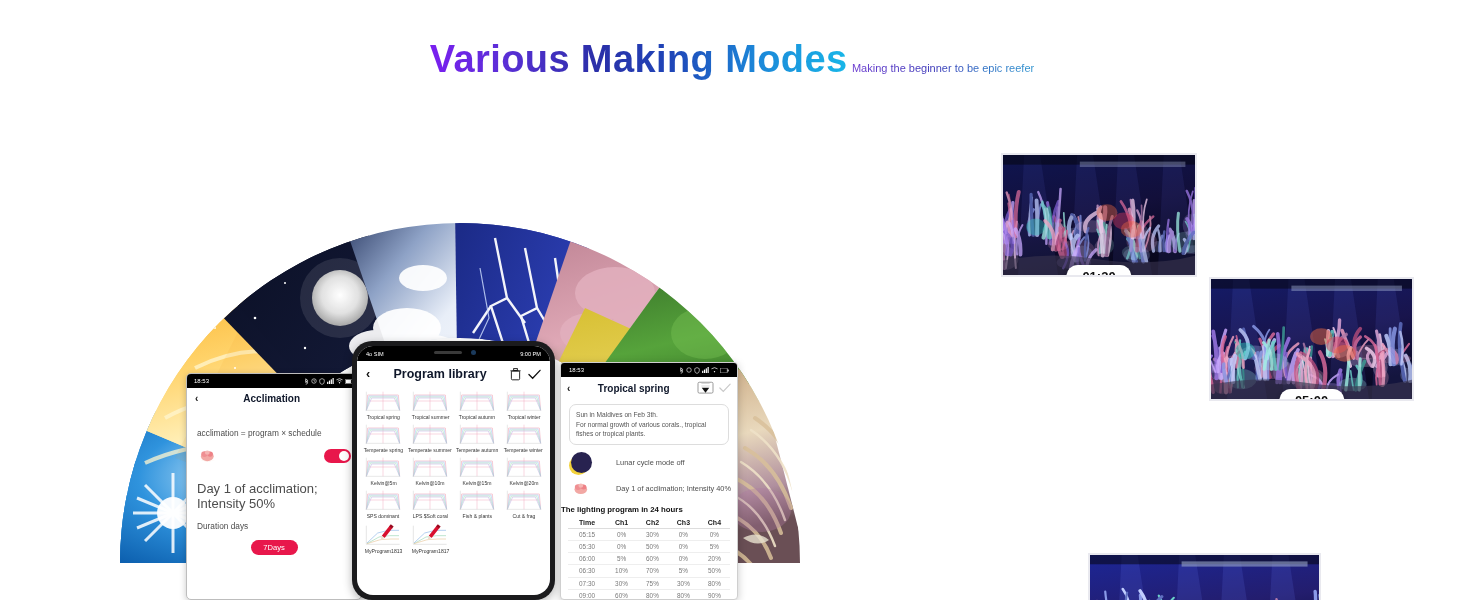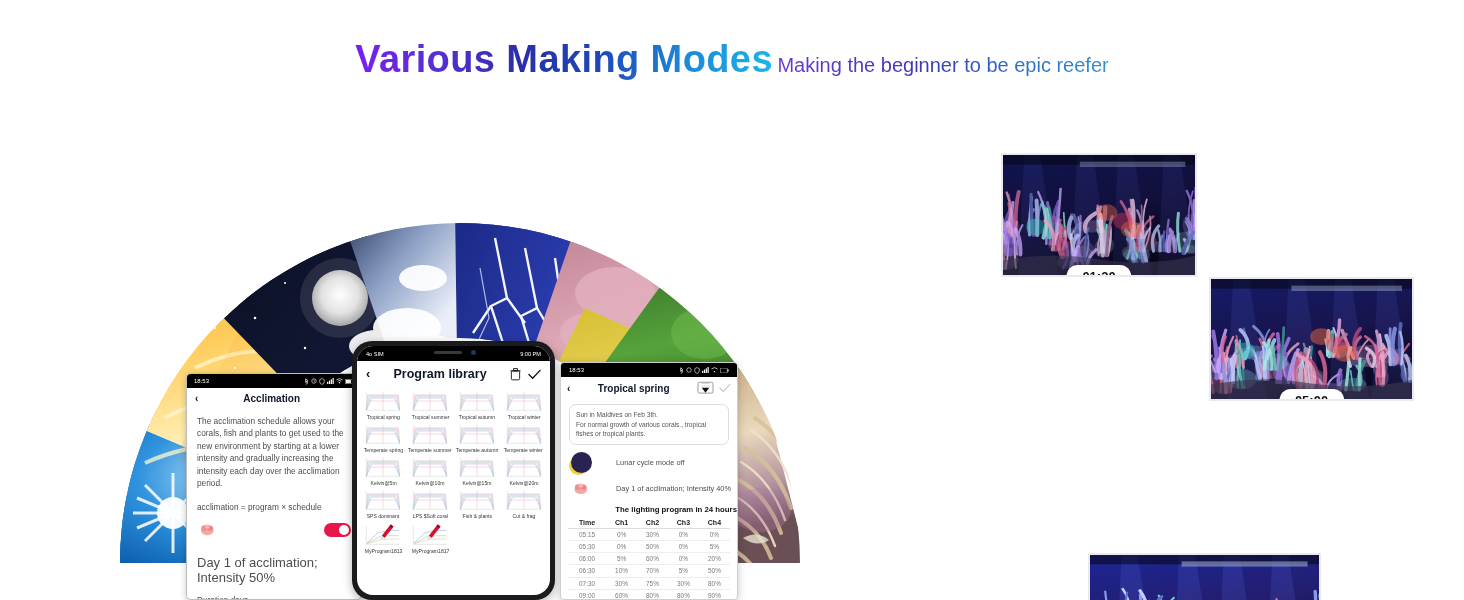--- a/index.html
+++ b/index.html
@@ -5,21 +5,21 @@
   html,body{margin:0;padding:0;background:#fff;}
   body{width:1464px;height:600px;overflow:hidden;position:relative;
        font-family:"Liberation Sans","DejaVu Sans",sans-serif;}
 
   
   .hdr{position:absolute;left:0;top:0;width:1464px;text-align:center;z-index:60;}
   .title{font-size:38px;font-weight:bold;letter-spacing:.4px;margin-top:38px;
          background:linear-gradient(90deg,#7a1ff0 0%,#5a2fd6 18%,#2a2fa8 40%,#1f46b8 58%,#1c86d8 78%,#18b6e8 100%);
          -webkit-background-clip:text;background-clip:text;color:transparent;
          -webkit-text-fill-color:transparent;display:inline-block;}
-  .subtitle{font-size:20px;margin-top:14px;
+  .subtitle{font-size:11px;margin-top:14px;
          background:linear-gradient(90deg,#6a3ad0 0%,#3b37b8 45%,#2f6fc4 72%,#2e93cf 100%);
          -webkit-background-clip:text;background-clip:text;color:transparent;
          -webkit-text-fill-color:transparent;display:inline-block;}
 
   
   .fan-wrap{position:absolute;left:55px;top:118px;width:810px;height:500px;z-index:5;}
   .fan-wrap svg{display:block;}
 
   
   .phone{position:absolute;z-index:30;box-sizing:border-box;overflow:hidden;
@@ -72,21 +72,21 @@
   #phone-trop{left:560px;top:362px;width:178px;height:238px;
      border:1px solid #cfcfcf;border-radius:4px;box-shadow:0 2px 8px rgba(0,0,0,.22);}
   #phone-trop .statusbar{height:14px;padding:0 8px;font-size:6px;}
   #phone-trop .navbar{height:22px;padding:0 6px;font-size:10px;}
   .descbox{margin:5px 8px 0 8px;border:1px solid #ddd;border-radius:7px;padding:5px 6px;}
   .descbox div{font-size:6.6px;line-height:9.6px;color:#555;}
   .iconrow{display:flex;align-items:center;gap:24px;margin:7px 0 0 10px;}
   .iconrow span{font-size:7.4px;color:#4d4d4d;}
   .moon-ico{width:21px;height:21px;border-radius:50%;background:#282350;
      box-shadow:-3px 3px 0 -1px #f2d23c;}
-  .tbl-title{text-align:right;font-size:7.8px;font-weight:bold;color:#111;margin-top:8px;}
+  .tbl-title{text-align:left;font-size:7.8px;font-weight:bold;color:#111;margin-top:8px;}
   table.prog{width:92%;margin:3px auto 0 auto;border-collapse:collapse;}
   table.prog th{font-size:7px;color:#222;font-weight:bold;padding:2px 0;text-align:center;
      border-bottom:1px solid #ddd;}
   table.prog td{font-size:6.4px;color:#7a7a7a;padding:2.1px 0;text-align:center;
      border-bottom:1px solid #eee;}
 
   
   .gal{position:absolute;z-index:20;}
   .tank{position:relative;border:2px solid #e9e9ef;box-sizing:border-box;overflow:hidden;}
   .timepill{position:absolute;left:50%;transform:translateX(-50%);bottom:-13px;
@@ -385,21 +385,20 @@
           <rect x="1" y="1" width="7" height="5" fill="#fff"></rect>
         </svg>
     </span>
   </div>
   <div class="navbar">
     <span class="chev">‹</span>
     <span class="navtitle">Acclimation</span>
     <span style="width:8px"></span>
   </div>
   <div class="body">
-    <div class="para">The acclimation schedule allows your corals, fish and plants to get used to the new environment by starting at a lower intensity and gradually increasing the intensity each day over the acclimation period.</div>
     <div class="formula">acclimation = program × schedule</div>
     <div class="row-toggle">
       <svg class="coral-ico" viewBox="0 0 30 24">
         <ellipse cx="14" cy="13" rx="9" ry="7" fill="#f2a8a4"></ellipse>
         <ellipse cx="10" cy="10" rx="4.5" ry="4" fill="#ef8f92"></ellipse>
         <ellipse cx="18" cy="10" rx="4" ry="3.6" fill="#ee8287"></ellipse>
         <ellipse cx="14" cy="8" rx="3.4" ry="3" fill="#f5b6b3"></ellipse>
         <path d="M4 18 q10 5 22 0 q-11 4 -22 0Z" fill="#f6ded2"></path>
       </svg>
       <div class="toggle"></div>

